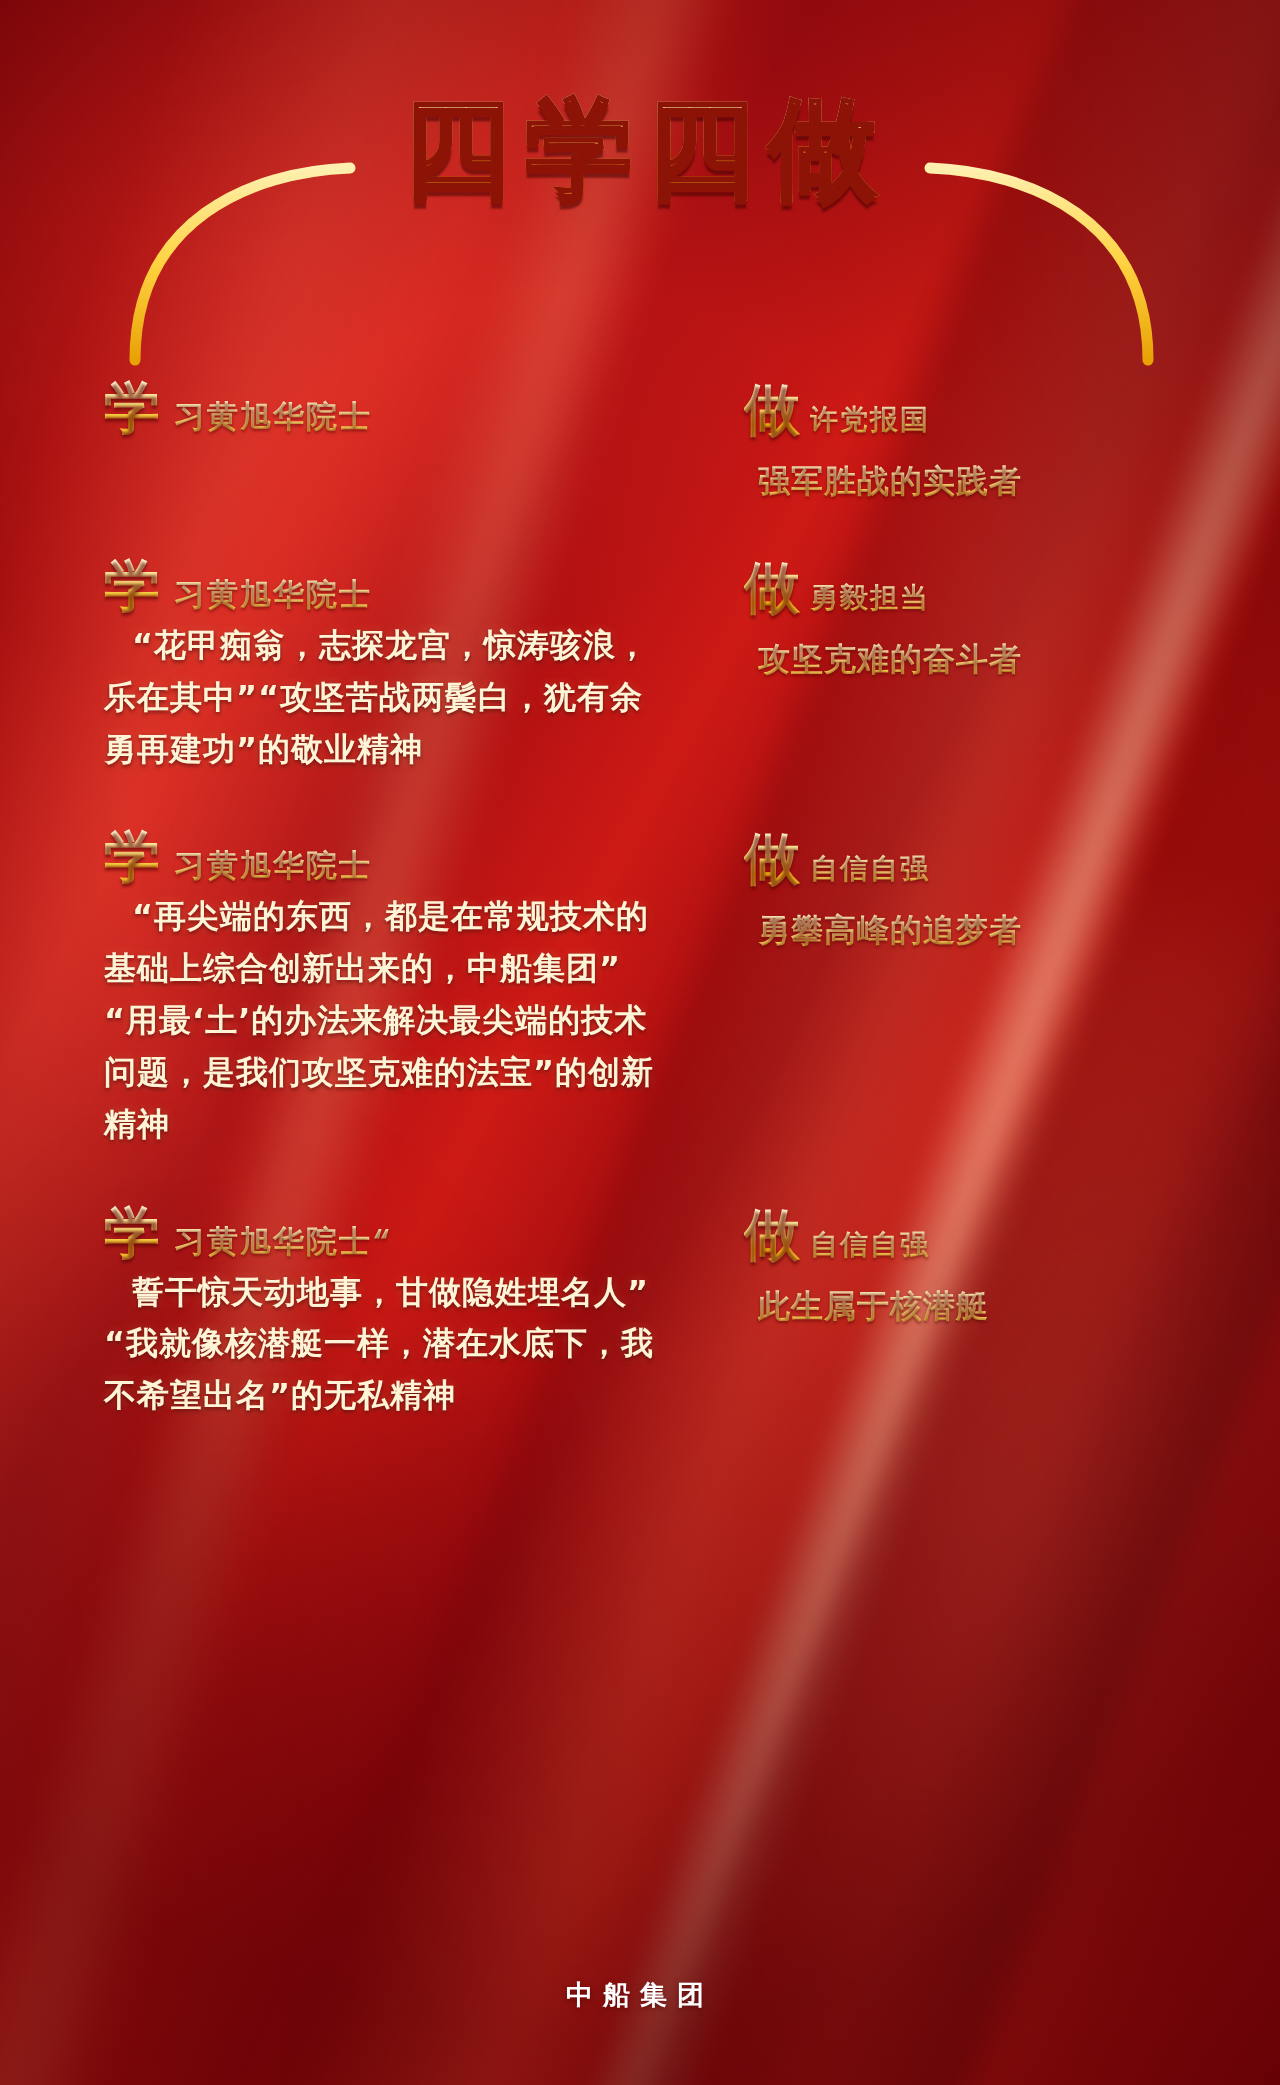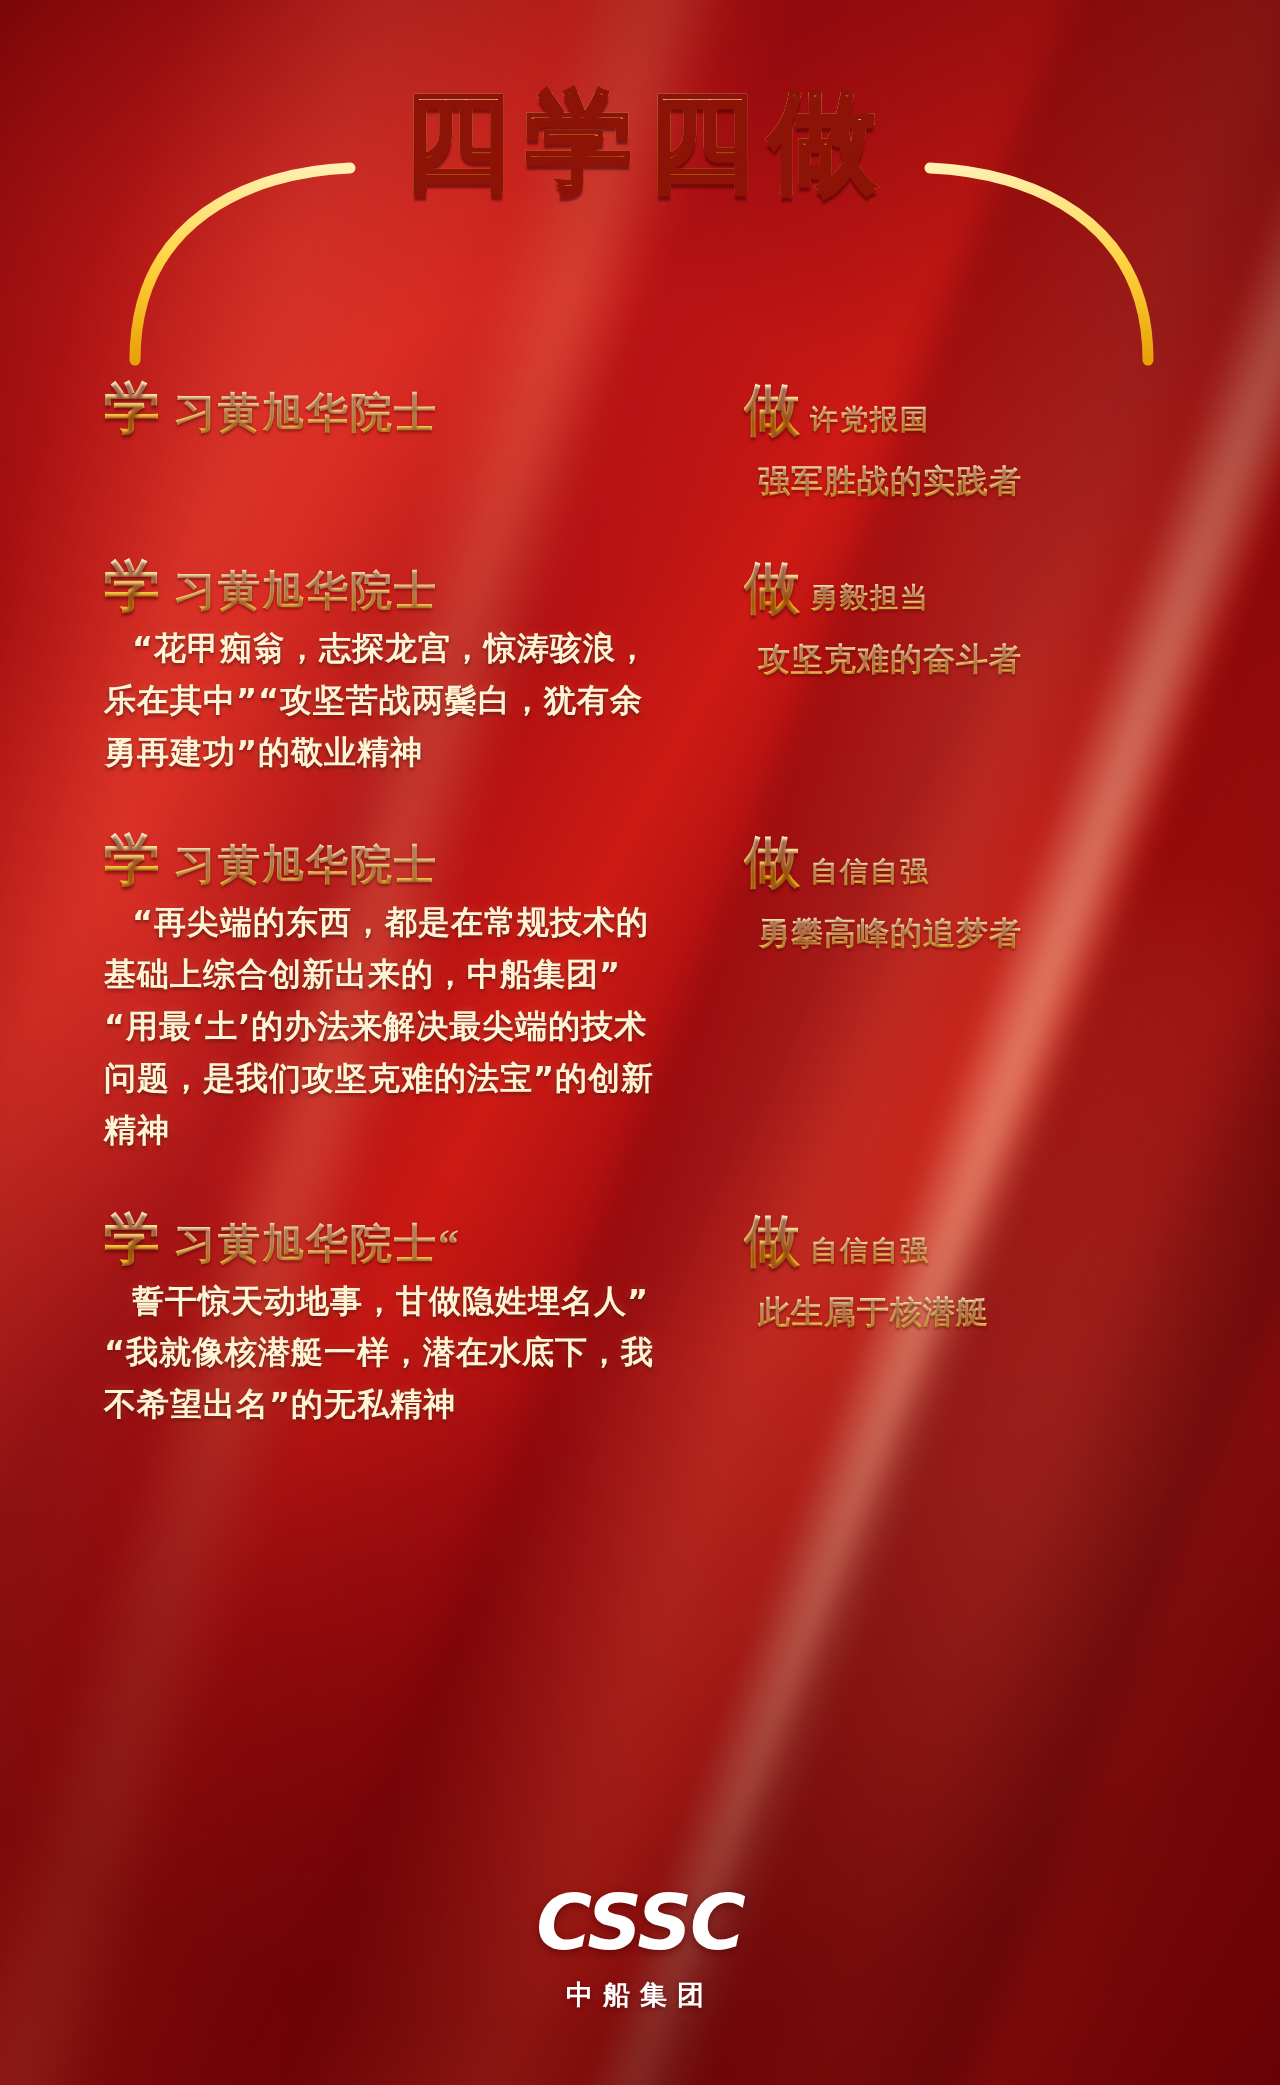--- a/index.html
+++ b/index.html
@@ -94,21 +94,21 @@
   .title-wrap {
     position: absolute;
     top: 92px;
     left: 0;
     width: 100%;
     text-align: center;
     z-index: 6;
   }
   .main-title {
     display: inline-block;
-    font-family: Liberation Mono, monospace;
+    font-family: Liberation Serif, serif;
     font-size: 108px;
     font-weight: 900;
     letter-spacing: 14px;
     line-height: 1.05;
     background: linear-gradient(180deg, #fff6cf 0%, #ffe47a 28%, #f9c419 55%, #e8a106 72%, #ffd95c 100%);
     -webkit-background-clip: text;
     background-clip: text;
     color: transparent;
     -webkit-text-stroke: 2px #8c1407;
     text-shadow:
@@ -164,22 +164,22 @@
     font-weight: 900;
     line-height: 1;
     background: linear-gradient(180deg, #fff8d8 0%, #ffe381 40%, #f6bf13 75%, #ffe municipal 100%);
     background: linear-gradient(180deg, #fff8d8 0%, #ffe381 40%, #f6bf13 78%, #ffd342 100%);
     -webkit-background-clip: text;
     background-clip: text;
     color: transparent;
     text-shadow: 0 3px 3px rgba(90,4,4,0.6);
   }
   .lead-sub {
-    font-family: Liberation Serif, serif;
-    font-size: 42px;
+    font-family: Liberation Mono, monospace;
+    font-size: 31px;
     font-weight: 700;
     letter-spacing: 2px;
     background: linear-gradient(180deg, #fff6d5 0%, #ffe58e 45%, #f7c828 100%);
     -webkit-background-clip: text;
     background-clip: text;
     color: transparent;
     text-shadow: 0 2px 3px rgba(90,4,4,0.55);
     white-space: nowrap;
   }
   .quote-body {
@@ -352,17 +352,16 @@
           <span class="big-char">做</span>
           <span class="right-sub">自信自强</span>
         </div>
         <div class="right-line2">此生属于核潜艇</div>
       </div>
     </div>
 
   </div>
 
   <div class="footer">
-    <div class="logo-text">CSSC</div>
     <div class="logo-sub">中船集团</div>
   </div>
 
 </div>
 
 </body></html>

